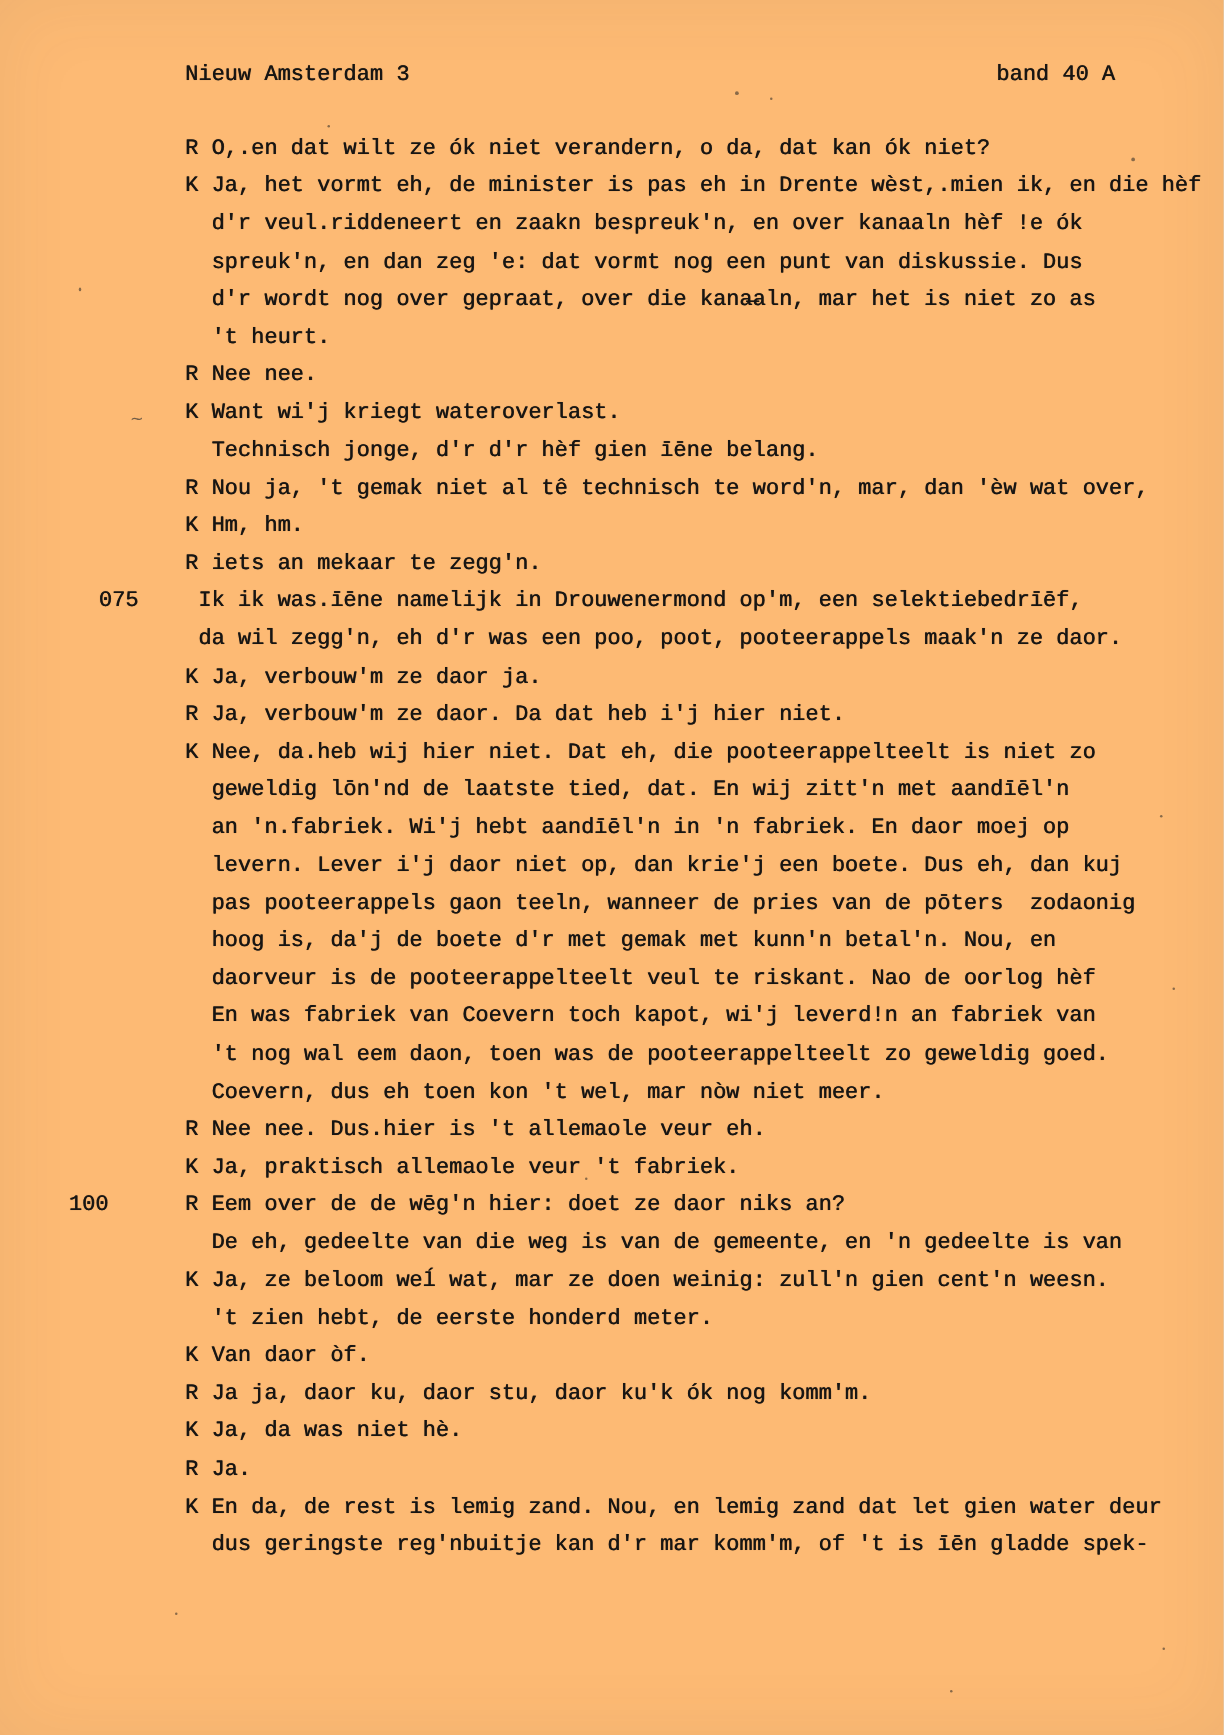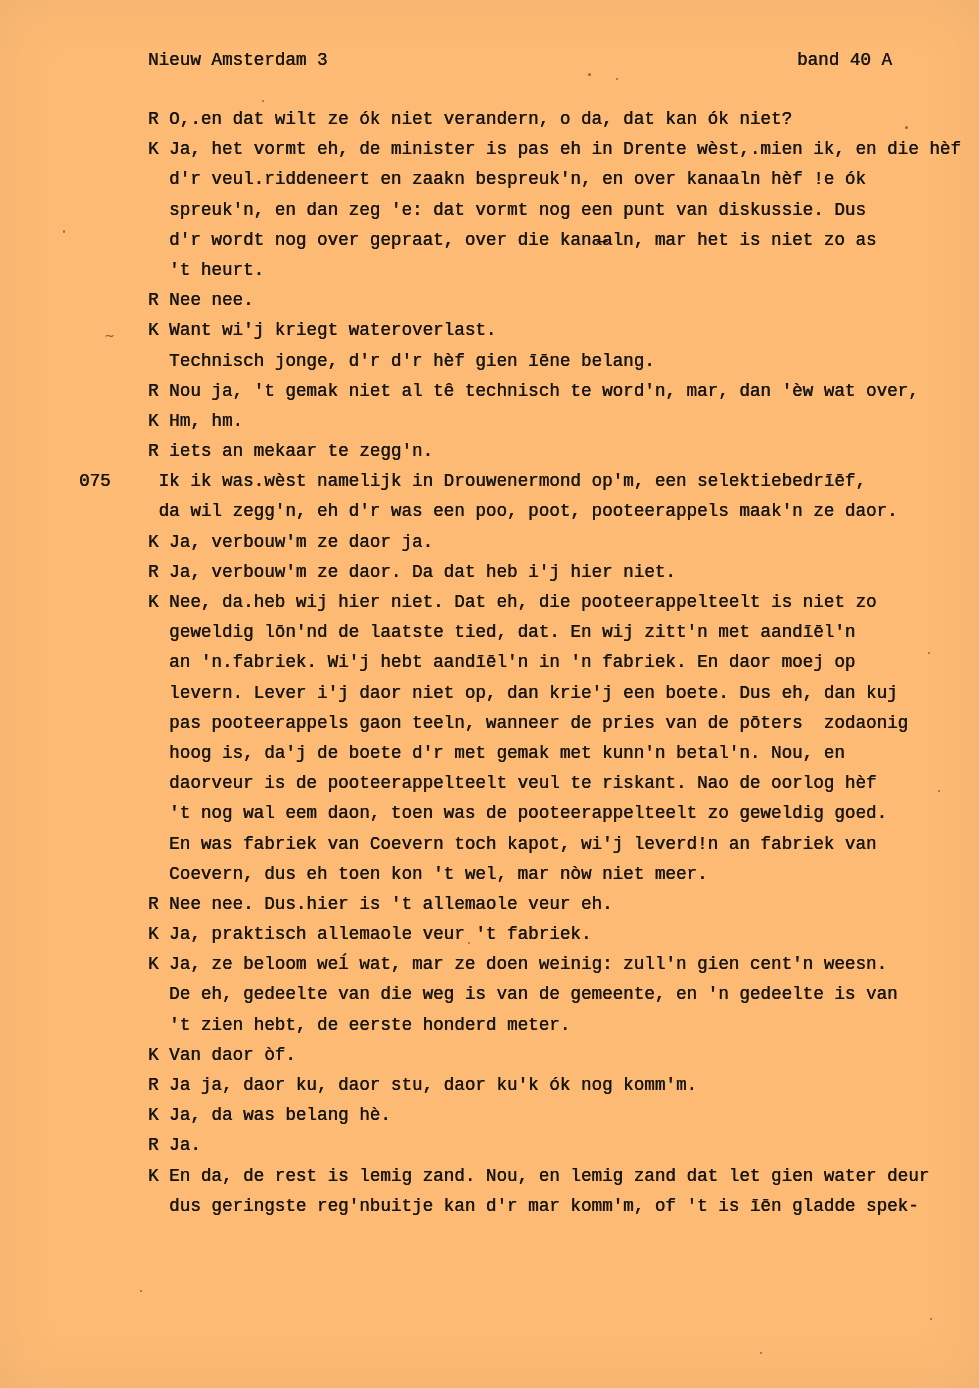--- a/index.html
+++ b/index.html
@@ -82,21 +82,21 @@
         <span class="typed content">R Nou ja, 't gemak niet al tê technisch te word'n, mar, dan 'èw wat over,</span>
       </div>
       <div class="line">
         <span class="typed content">K Hm, hm.</span>
       </div>
       <div class="line">
         <span class="typed content">R iets an mekaar te zegg'n.</span>
       </div>
       <div class="line" data-m="075">
         <span class="typed mnum">075</span>
-        <span class="typed content"> Ik ik was.wèst namelijk in Drouwenermond op'm, een selektiebedrīēf,</span>
+        <span class="typed content"> Ik ik was.īēne namelijk in Drouwenermond op'm, een selektiebedrīēf,</span>
       </div>
       <div class="line">
         <span class="typed content"> da wil zegg'n, eh d'r was een poo, poot, pooteerappels maak'n ze daor.</span>
       </div>
       <div class="line">
         <span class="typed content">K Ja, verbouw'm ze daor ja.</span>
       </div>
       <div class="line">
         <span class="typed content">R Ja, verbouw'm ze daor. Da dat heb i'j hier niet.</span>
       </div>
@@ -115,51 +115,55 @@
       <div class="line">
         <span class="typed content">  pas pooteerappels gaon teeln, wanneer de pries van de pōters  zodaonig</span>
       </div>
       <div class="line">
         <span class="typed content">  hoog is, da'j de boete d'r met gemak met kunn'n betal'n. Nou, en</span>
       </div>
       <div class="line">
         <span class="typed content">  daorveur is de pooteerappelteelt veul te riskant. Nao de oorlog hèf</span>
       </div>
       <div class="line">
-        <span class="typed content">  't nog wal eem daon, toen was de pooteerappelteelt zo geweldig goed.</span>
+        <span class="typed content">  En was fabriek van Coevern toch kapot, wi'j leverd!n an fabriek van</span>
       </div>
       <div class="line">
-        <span class="typed content">  En was fabriek van Coevern toch kapot, wi'j leverd!n an fabriek van</span>
+        <span class="typed content">  't nog wal eem daon, toen was de pooteerappelteelt zo geweldig goed.</span>
       </div>
       <div class="line">
         <span class="typed content">  Coevern, dus eh toen kon 't wel, mar nòw niet meer.</span>
       </div>
       <div class="line">
         <span class="typed content">R Nee nee. Dus.hier is 't allemaole veur eh.</span>
       </div>
       <div class="line">
         <span class="typed content">K Ja, praktisch allemaole veur 't fabriek.</span>
       </div>
-      <div class="line">
-        <span class="typed content">K Ja, ze beloom weĺ wat, mar ze doen weinig: zull'n gien cent'n weesn.</span>
+      <div class="line" data-m="100">
+        <span class="typed mnum">100</span>
+        <span class="typed content">R Eem over de de wēg'n hier: doet ze daor niks an?</span>
       </div>
       <div class="line">
         <span class="typed content">  De eh, gedeelte van die weg is van de gemeente, en 'n gedeelte is van</span>
+      </div>
+      <div class="line">
+        <span class="typed content">K Ja, ze beloom weĺ wat, mar ze doen weinig: zull'n gien cent'n weesn.</span>
       </div>
       <div class="line">
         <span class="typed content">  't zien hebt, de eerste honderd meter.</span>
       </div>
       <div class="line">
         <span class="typed content">K Van daor òf.</span>
       </div>
       <div class="line">
         <span class="typed content">R Ja ja, daor ku, daor stu, daor ku'k ók nog komm'm.</span>
       </div>
       <div class="line">
-        <span class="typed content">K Ja, da was belang hè.</span>
+        <span class="typed content">K Ja, da was niet hè.</span>
       </div>
       <div class="line">
         <span class="typed content">R Ja.</span>
       </div>
       <div class="line">
         <span class="typed content">K En da, de rest is lemig zand. Nou, en lemig zand dat let gien water deur</span>
       </div>
       <div class="line">
         <span class="typed content">  dus geringste reg'nbuitje kan d'r mar komm'm, of 't is īēn gladde spek-</span>
       </div>

